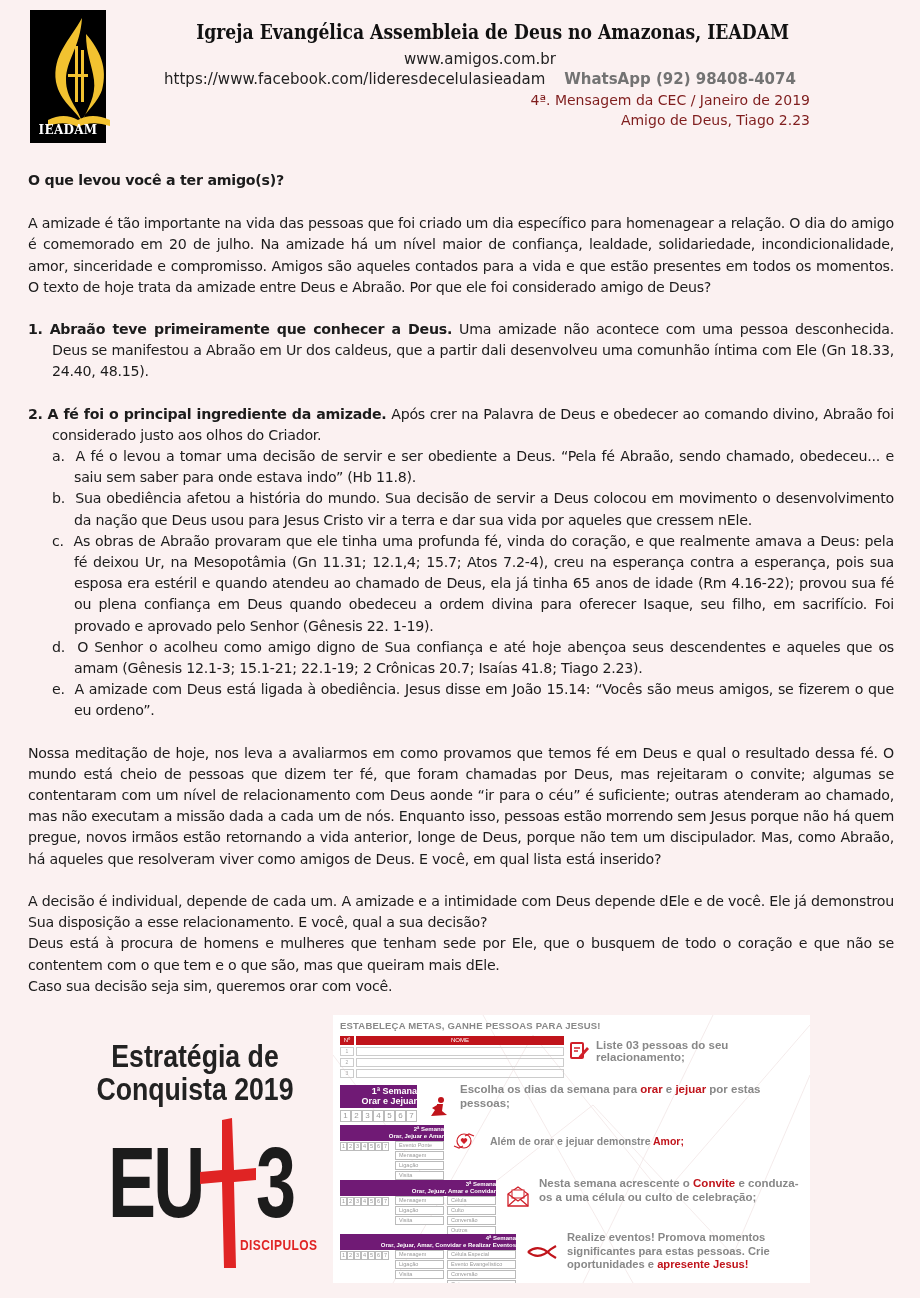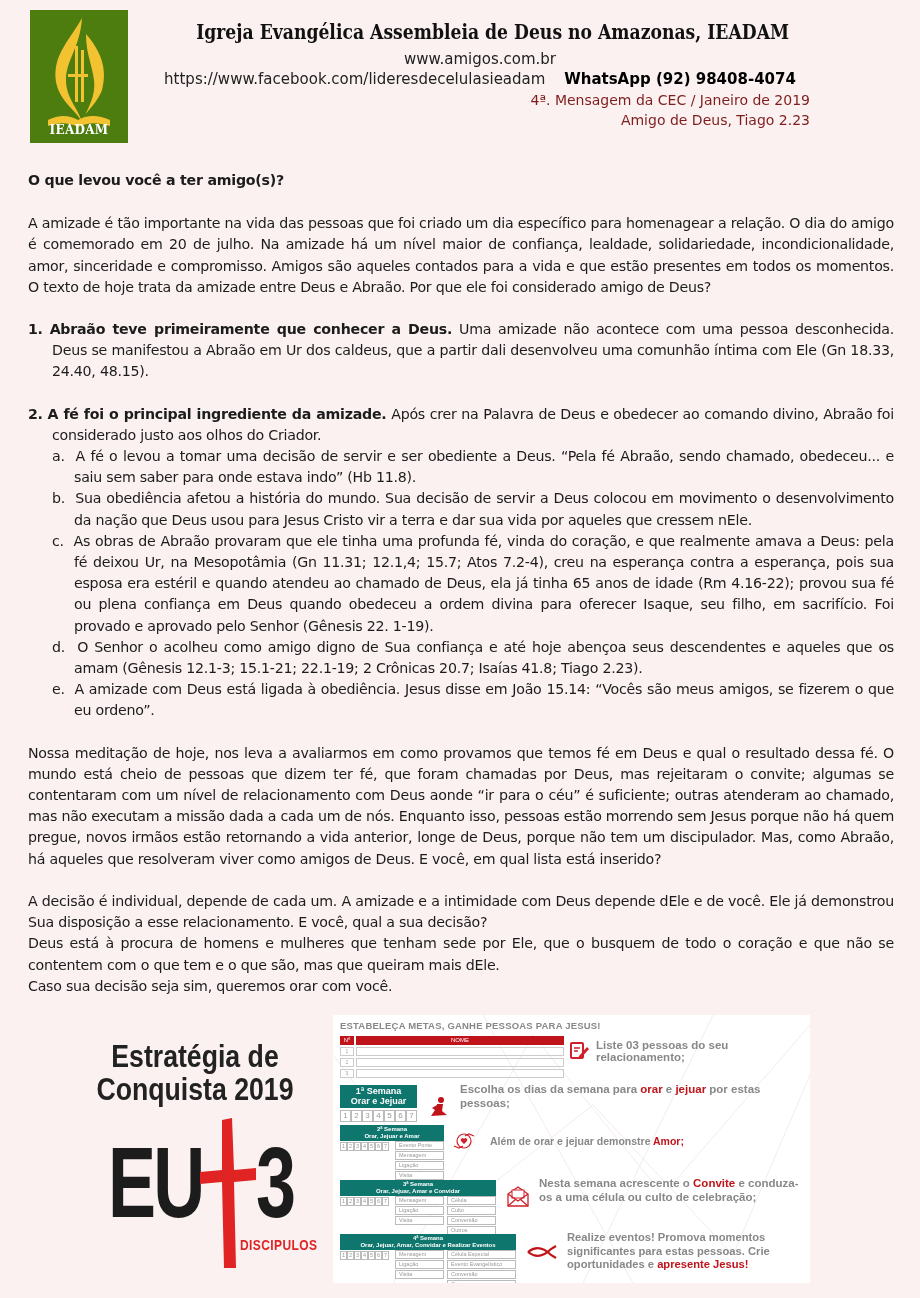--- a/index.html
+++ b/index.html
@@ -1,29 +1,29 @@
 <!DOCTYPE html>
 <html><head>
 <meta charset="utf-8">
 <style>
   * { box-sizing: border-box; margin: 0; padding: 0; }
   html, body { width: 920px; height: 1298px; background: #fbf1f1; overflow: hidden; }
   body { font-family: "DejaVu Sans", sans-serif; color: #1c1c1c; position: relative; }
 
   
-  .logo { position: absolute; left: 30px; top: 10px; width: 98px; height: 133px; background: #4d7c0f; }
+  .logo { position: absolute; left: 30px; top: 10px; width: 76px; height: 133px; background: #000000; }
   .logo svg { position: absolute; left: 0; top: 0; }
   .logo-text { position: absolute; left: 0; right: 0; bottom: 6px; text-align: center; color: #fff;
     font-family: "DejaVu Serif", serif; font-weight: bold; font-size: 12px; letter-spacing: 0.3px; }
   .hdr-title { position: absolute; left: 150px; top: 20px; width: 660px; text-align: center;
     font-family: "DejaVu Serif", serif; font-weight: bold; font-size: 20px; color: #111;
     transform: scaleX(0.86); transform-origin: center; white-space: nowrap; }
   .hdr-site { position: absolute; left: 150px; top: 50px; width: 660px; text-align: center; font-size: 15px; color: #222; }
   .hdr-social { position: absolute; left: 140px; top: 70px; width: 680px; text-align: center; font-size: 15px; color: #222; white-space: nowrap; }
-  .hdr-social .wa { color: #000000; font-weight: bold; margin-left: 14px; }
+  .hdr-social .wa { color: #737373; font-weight: bold; margin-left: 14px; }
   .hdr-msg { position: absolute; left: 150px; top: 90px; width: 660px; text-align: right; font-size: 14px; color: #7f1d1d; line-height: 20px; }
 
   
   .content { position: absolute; left: 28px; top: 170px; width: 866px; font-size: 14.2px; line-height: 21.2px; text-align: justify; letter-spacing: -0.25px; }
   .content p { margin: 0; }
   .q { font-weight: bold; margin-bottom: 22px !important; }
   .para { margin-bottom: 21px !important; }
   .item { padding-left: 24px; text-indent: -24px; margin-bottom: 21px !important; }
   .item b { font-weight: bold; }
   .sub { padding-left: 46px; text-indent: -22px; }
@@ -45,21 +45,21 @@
   
   .info { position: absolute; left: 333px; top: 1015px; width: 477px; height: 268px; background: #fff; overflow: hidden; }
   .info-bg { position: absolute; left: 0; top: 0; }
   .info-head { position: absolute; left: 7px; top: 5px; font-family: "Liberation Sans", sans-serif; font-weight: bold; font-size: 9.5px; color: #888; letter-spacing: 0.2px; }
   .name-tbl { position: absolute; left: 7px; top: 21px; }
   .nr { display: flex; margin-bottom: 2px; }
   .nr .c1 { width: 14px; height: 9px; border: 1px solid #ccc; font-size: 5px; color: #aaa; text-align: center; line-height: 7px; font-family: "Liberation Sans", sans-serif; }
   .nr .c2 { width: 208px; height: 9px; border: 1px solid #ccc; margin-left: 2px; }
   .nr.h .c1, .nr.h .c2 { background: #c0141b; border-color: #c0141b; color: #fff; font-size: 6px; text-align: center; line-height: 7px; font-family: "Liberation Sans", sans-serif; }
   .wk { position: absolute; font-family: "Liberation Sans", sans-serif; }
-  .wk-hd { background: #0f766e; color: #fff; text-align: center; font-weight: bold; }
+  .wk-hd { background: #701a75; color: #fff; text-align: right; font-weight: bold; }
   .days { display: flex; }
   .days span { border: 1px solid #bbb; color: #999; text-align: center; background: #fff; }
   .opts { position: absolute; }
   .opts span { display: block; border: 1px solid #bbb; color: #999; font-size: 5.5px; height: 9px; line-height: 7px; padding-left: 3px; margin-bottom: 1px; background: #fff; font-family: "Liberation Sans", sans-serif; }
   .itxt { position: absolute; font-family: "Liberation Sans", sans-serif; font-weight: bold; color: #888; }
   .itxt .r { color: #c0141b; }
   .ico { position: absolute; }
 </style>
 </head>
 <body>

